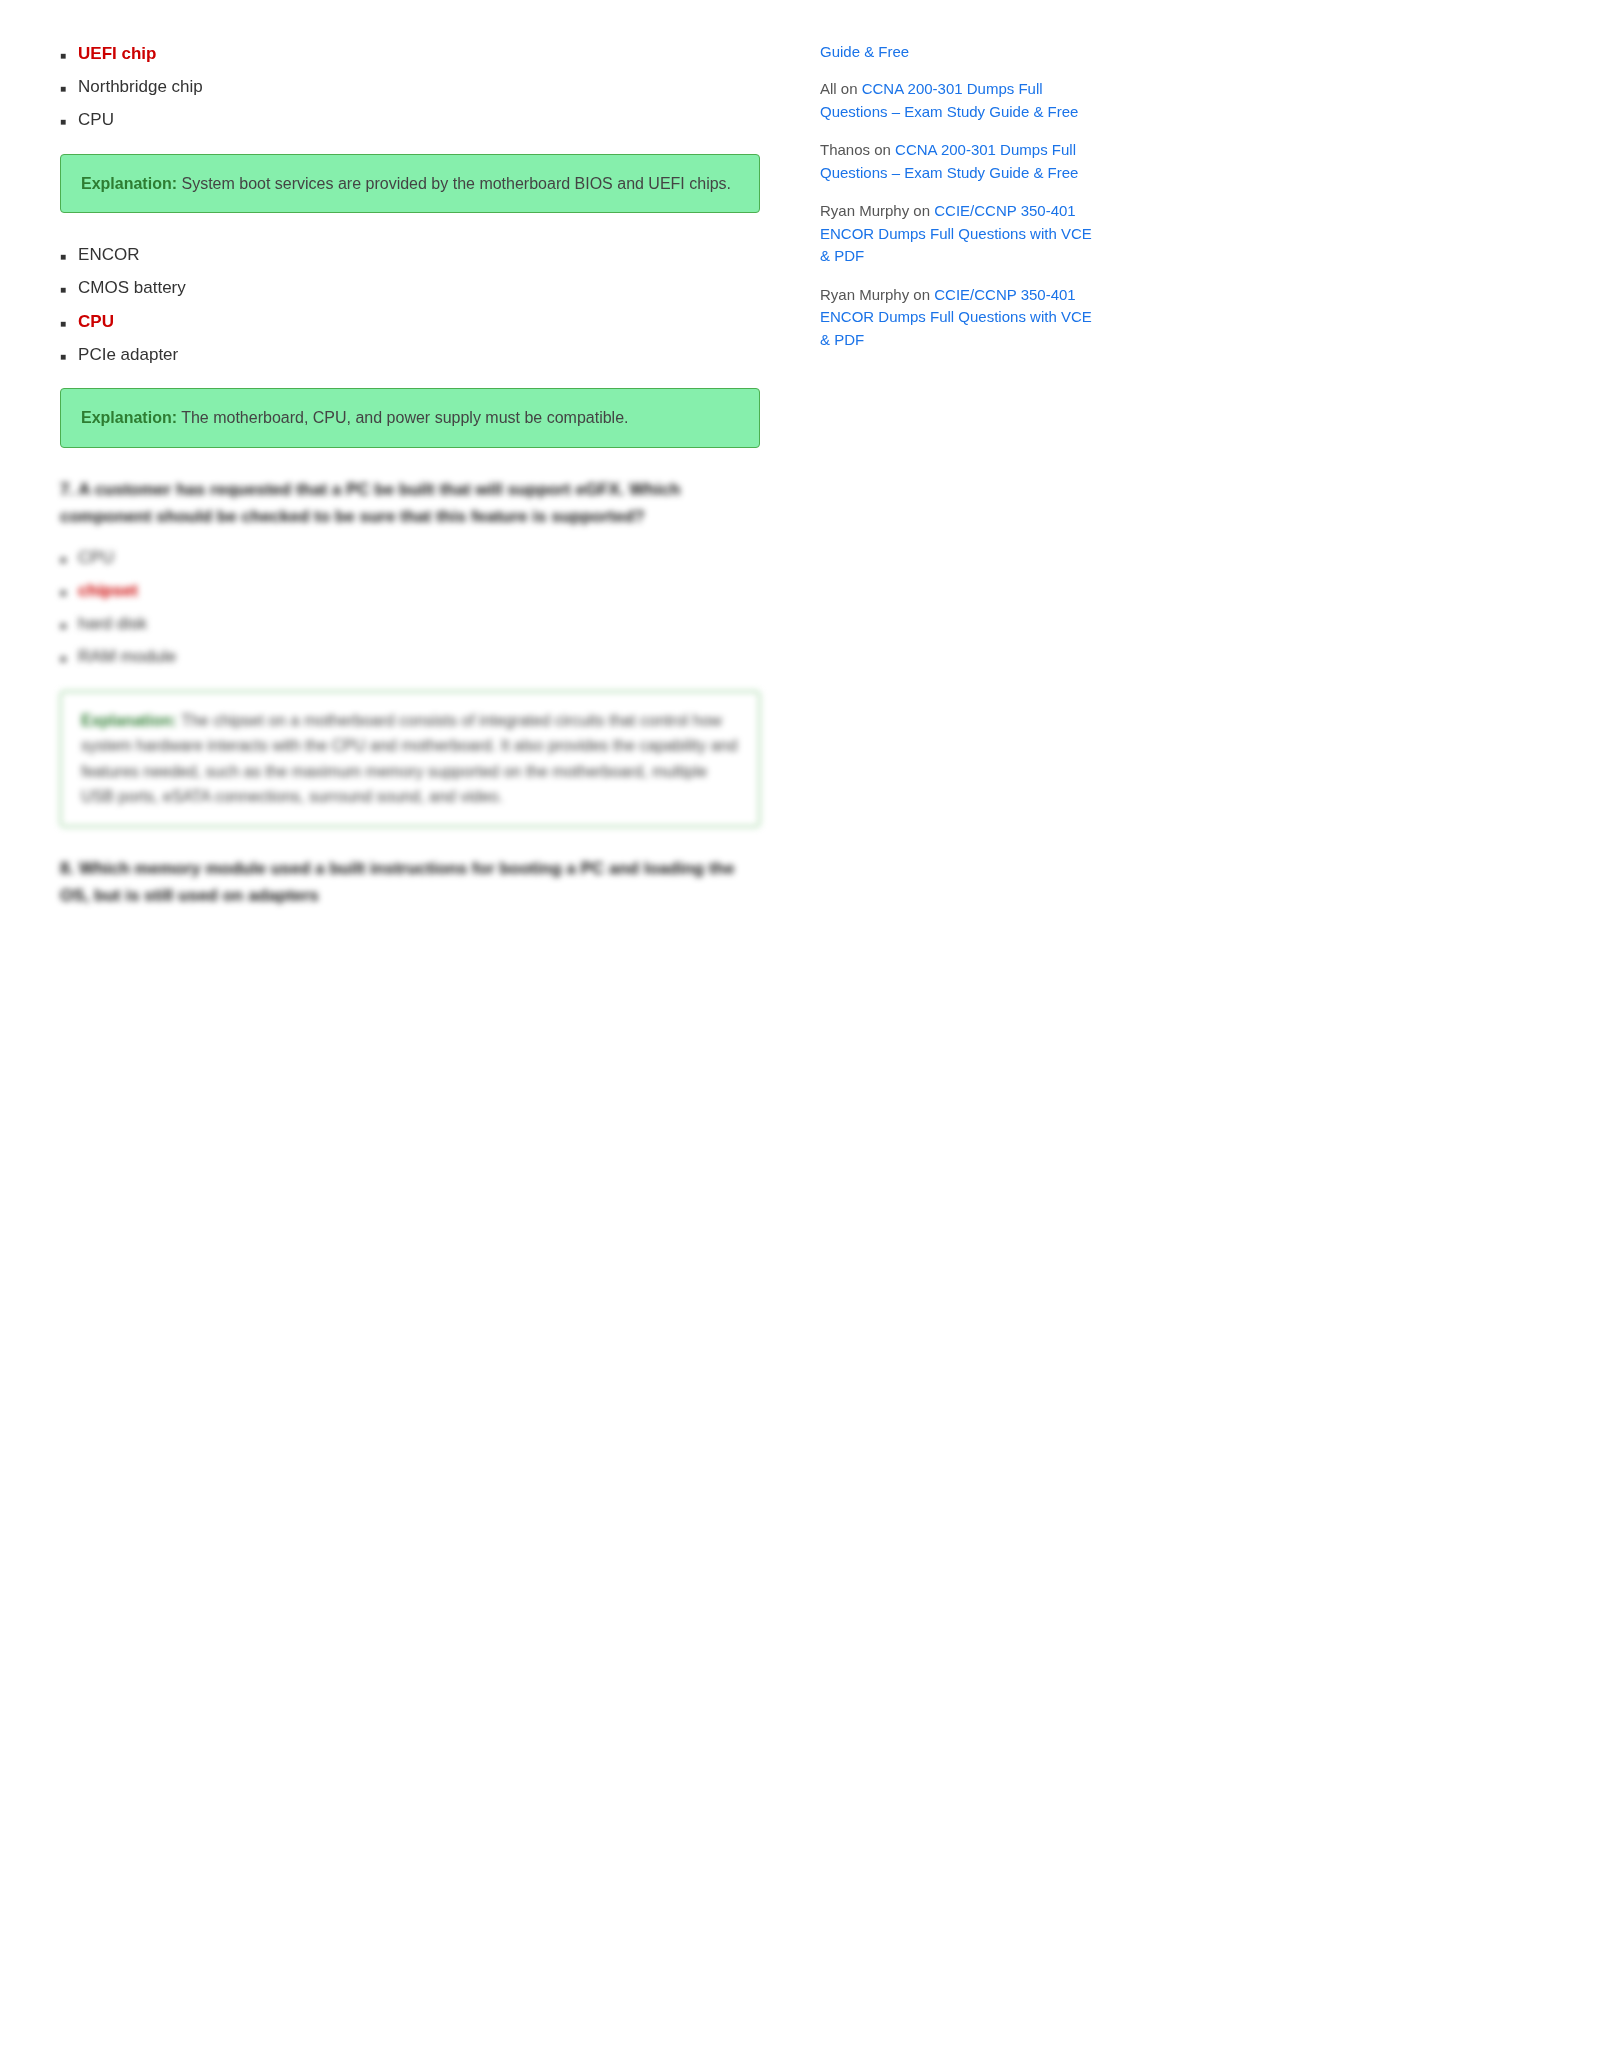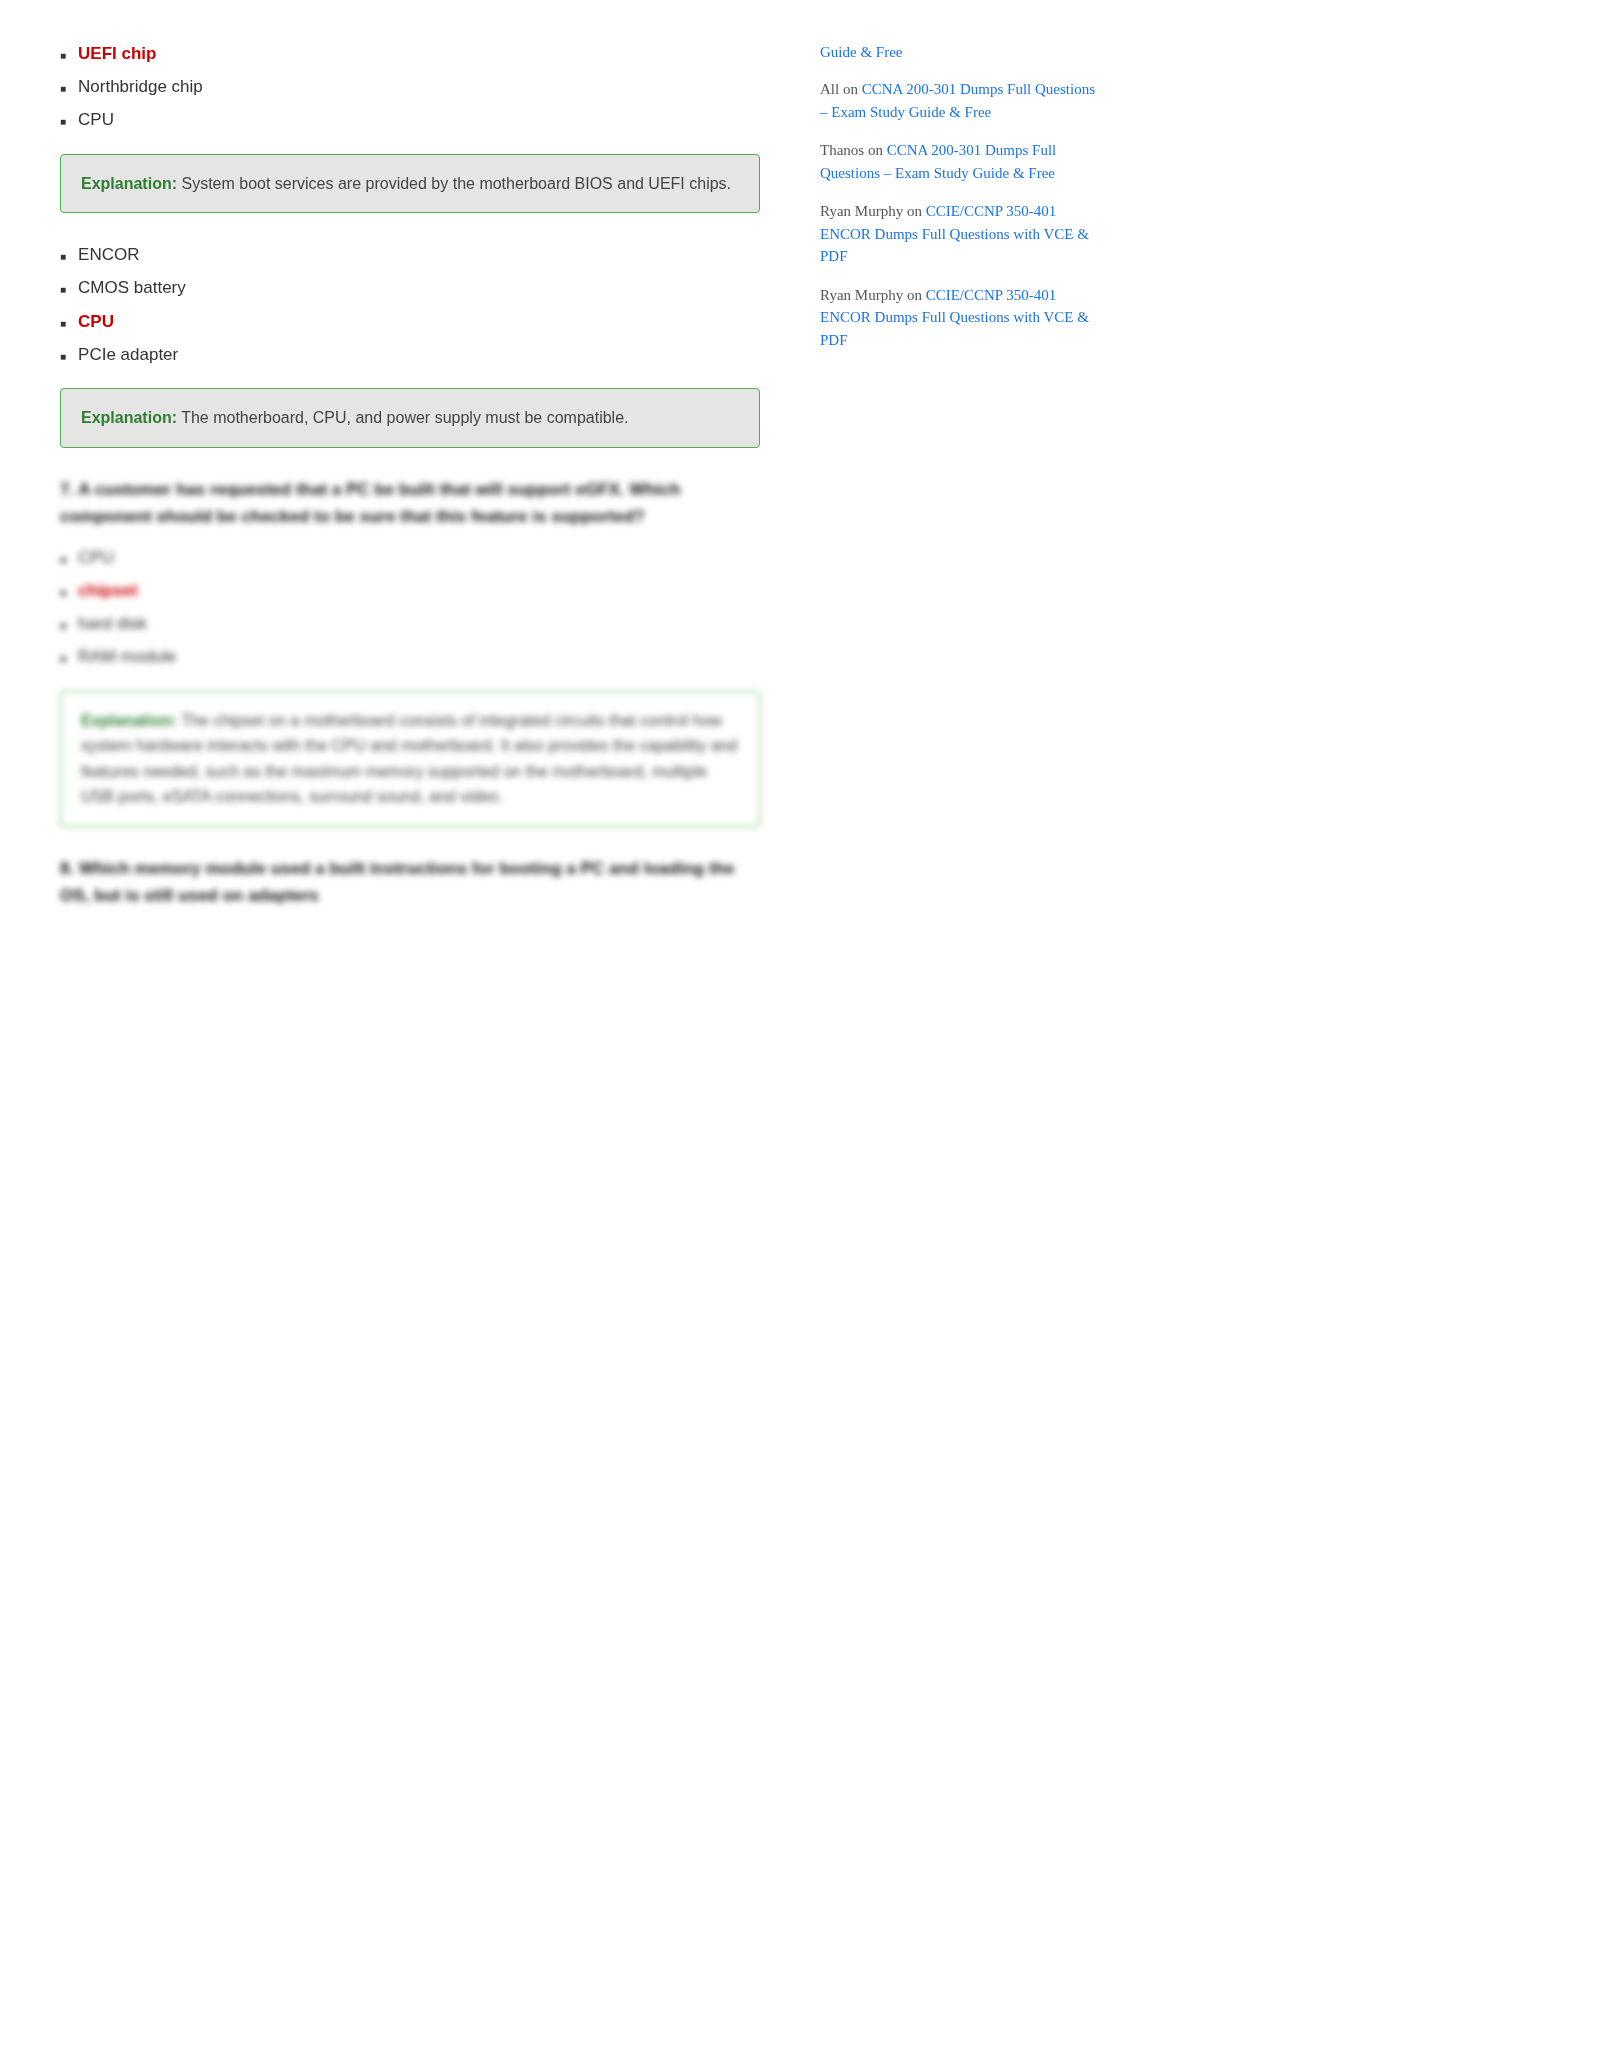--- a/index.html
+++ b/index.html
@@ -25,21 +25,20 @@
     }
 
     .main-content {
       flex: 1;
       max-width: 700px;
     }
 
     .sidebar {
       width: 280px;
       flex-shrink: 0;
-      font-family: Liberation Serif, serif;
     }
 
     
     .bullet-list {
       list-style: none;
       padding: 0;
       margin: 0 0 16px 0;
       text-align: right;
     }
 
@@ -62,21 +61,21 @@
       color: #cc0000;
       font-weight: bold;
     }
 
     
     .explanation-box {
       border: 1.5px solid #4caf50;
       border-radius: 4px;
       padding: 16px 20px;
       margin: 20px 0 28px 0;
-      background: #e5e5e5;
+      background: #86efac;
       font-size: 16px;
       line-height: 1.6;
       color: #444;
     }
 
     .explanation-box .explanation-label {
       color: #2e7d32;
       font-weight: bold;
     }
 

